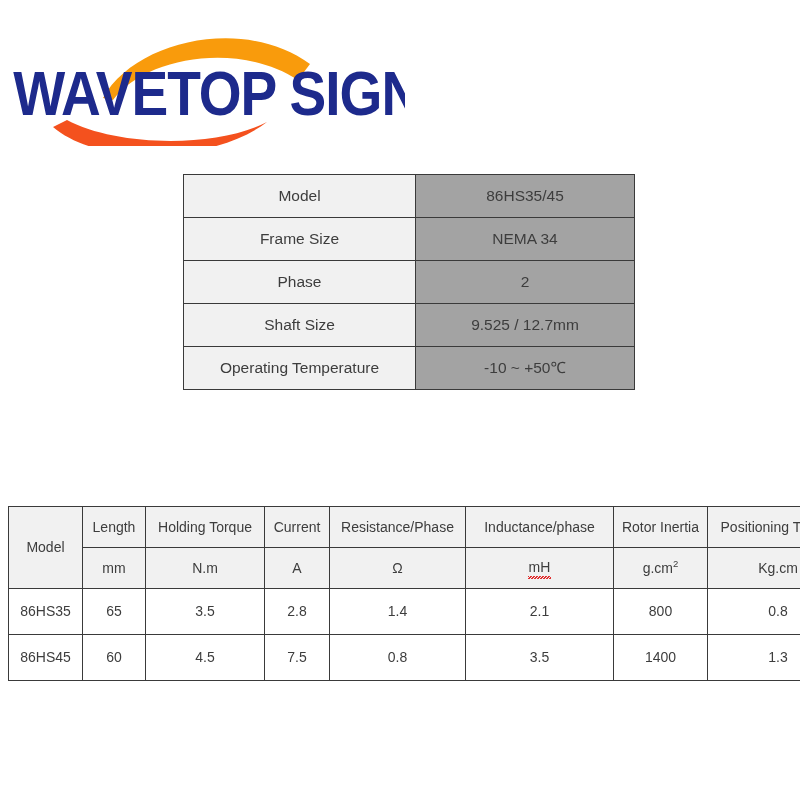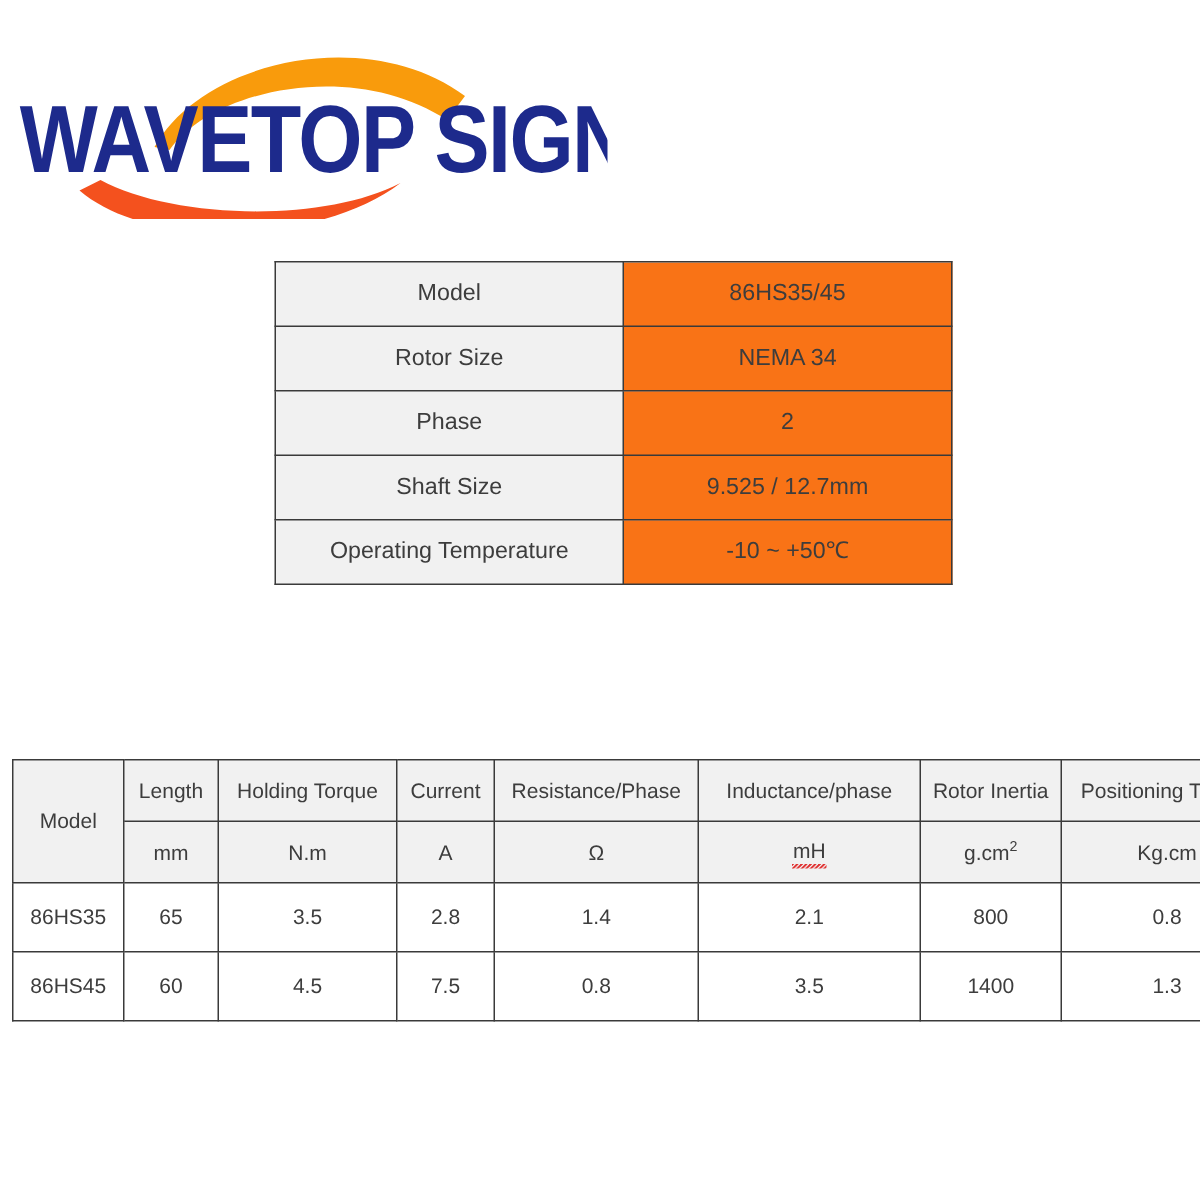--- a/index.html
+++ b/index.html
@@ -49,21 +49,21 @@
     color: #3d3d3d;
     padding: 0 4px;
     line-height: 1.15;
   }
   #spec-table td.spec-label {
     width: 223px;
     background: #f1f1f1;
   }
   #spec-table td.spec-value {
     width: 210px;
-    background: #f97316;
+    background: #a3a3a3;
   }
 
   
   #param-table {
     position: absolute;
     left: 8px;
     top: 506px;
     width: 784px;
     border-collapse: collapse;
     table-layout: fixed;
@@ -139,21 +139,21 @@
   </svg>
 </div>
 
 <table id="spec-table">
   <tbody>
     <tr>
       <td class="spec-label">Model</td>
       <td class="spec-value">86HS35/45</td>
     </tr>
     <tr>
-      <td class="spec-label">Rotor Size</td>
+      <td class="spec-label">Frame Size</td>
       <td class="spec-value">NEMA 34</td>
     </tr>
     <tr>
       <td class="spec-label">Phase</td>
       <td class="spec-value">2</td>
     </tr>
     <tr>
       <td class="spec-label">Shaft Size</td>
       <td class="spec-value">9.525 / 12.7mm</td>
     </tr>

